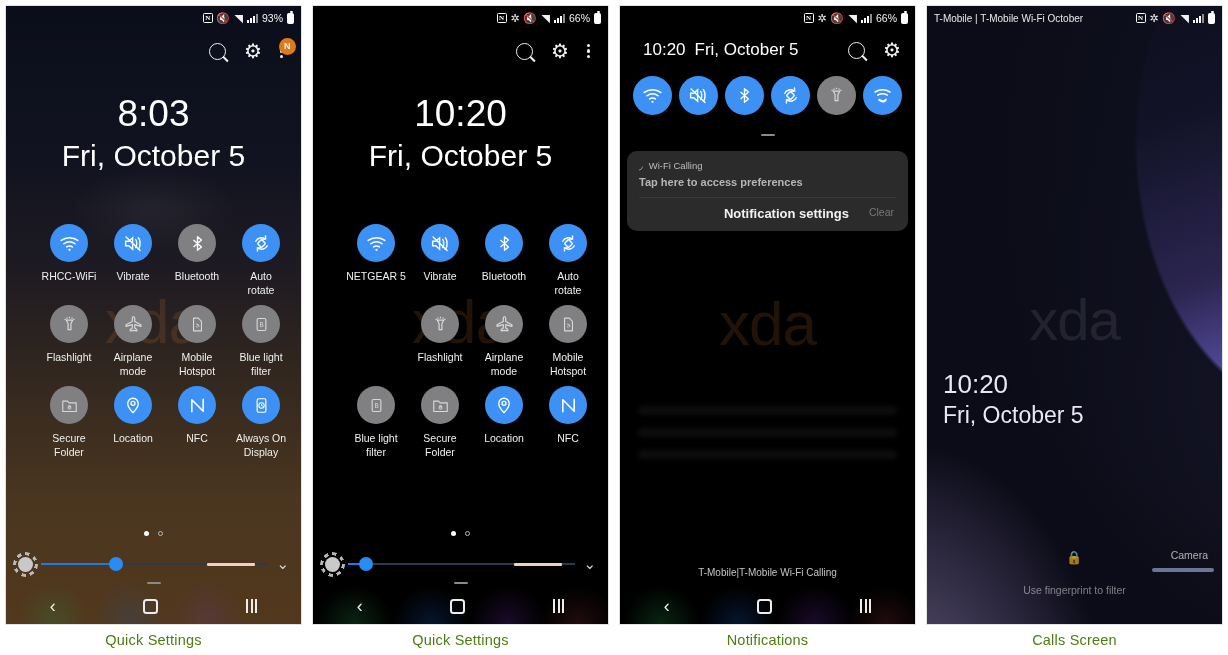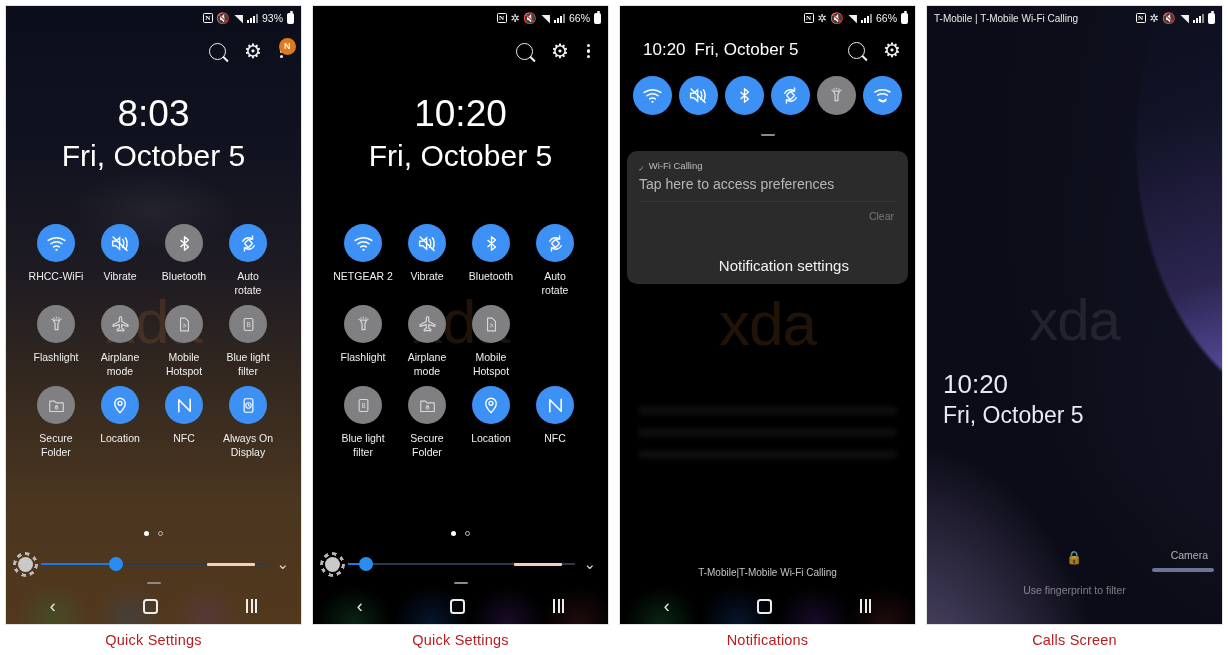--- a/index.html
+++ b/index.html
@@ -14,21 +14,21 @@
   .phone {
     position: relative;
     width: 297px; height: 620px;
     margin-top: 5px;
     overflow: hidden;
     border: 1px solid #e2e2e2;
   }
   .caption {
     flex: 1;
     display: flex; align-items: center; justify-content: center;
-    font-size: 14.5px; color: #b91c1c;
+    font-size: 14.5px; color: #4d7c0f;
     letter-spacing: .2px;
   }
 
   
   .statusbar {
     position: absolute; top: 0; left: 0; right: 0; height: 24px;
     display: flex; align-items: center; padding: 0 7px;
     font-size: 10.5px; color: #f2f2f2; z-index: 40;
   }
   .sb-left { flex: 1; font-size: 10px; color: #e9e9e9; white-space: nowrap; overflow: hidden;}
@@ -96,21 +96,21 @@
     font-weight:bold;
   }
 
   
   .qs-clock { position:absolute; top:86px; left:0; right:0; text-align:center; z-index:20; color:#fff; font-weight:300;}
   .qs-clock .t { font-size:37px; line-height:44px; }
   .qs-clock .d { font-size:30px; line-height:40px; }
 
   
   .tiles { position:absolute; left:0; right:0; z-index:20; }
-  .tile-row { display:flex; justify-content:flex-start; padding:0 18px; margin-bottom:8px; }
+  .tile-row { display:flex; justify-content:flex-end; padding:0 8px; margin-bottom:8px; }
   .tile { width:64px; display:flex; flex-direction:column; align-items:center; cursor:default;}
   .tcirc {
     width:38px; height:38px; border-radius:50%;
     display:flex; align-items:center; justify-content:center;
     color:#fff; font-size:18px;
   }
   .tcirc.on { background:#3d91f5; }
   .tcirc.off { background:#808083; }
   .tlabel { margin-top:8px; font-size:10.5px; color:#f0f0f0; text-align:center; line-height:13.5px; }
 
@@ -158,23 +158,23 @@
   .n-icons { display:flex; align-items:center; gap:18px; }
   .n-tiles { position:absolute; top:70px; left:0; right:0; display:flex; justify-content:space-between; padding:0 13px; z-index:20;}
   .n-tile { width:39px; height:39px; border-radius:50%; display:flex; align-items:center; justify-content:center; color:#fff; font-size:18px;}
   .n-tile.on { background:#3d91f5; } .n-tile.off { background:#808083; }
   .n-card {
     position:absolute; top:145px; left:7px; right:7px; border-radius:10px;
     background:#2b2b2b; z-index:20; padding:9px 12px 0 12px; overflow:hidden;
   }
   .nc-app { display:flex; align-items:center; gap:6px; font-size:9.5px; color:#bdbdbd; }
   .nc-title { margin-top:6px; font-size:13px; color:#fff; font-weight:bold;}
-  .nc-sub { margin-top:5px; font-size:14px; color:#b6b6b6;}
+  .nc-sub { margin-top:5px; font-size:11px; color:#b6b6b6;font-weight:bold;}
   .nc-actions { margin-top:9px; display:flex; justify-content:flex-end; gap:20px; padding:8px 2px 10px 0; border-top:1px solid rgba(255,255,255,.07);}
-  .nc-a1 { font-size:15px; color:#f2f2f2; font-weight:normal;margin-top:47px;}
+  .nc-a1 { font-size:13px; color:#f2f2f2; font-weight:bold;}
   .nc-a2 { font-size:10.5px; color:#787878;}
   .carrier-txt { position:absolute; left:0; right:0; bottom:46px; text-align:center; font-size:10px; color:#c4c4c4; z-index:20;}
 
   
   .bg-lock { position:absolute; inset:0; background:linear-gradient(160deg,#0a0b16 0%,#121327 28%,#2b2550 52%,#6d62c8 74%,#a99ad9 90%,#b8a7dd 100%); }
   .lock-arc {
     position:absolute; inset:0;
     background: radial-gradient(ellipse 360px 520px at 135% 22%, rgba(16,17,32,.0) 0 52%, rgba(14,15,28,.95) 53%, rgba(12,12,24,1) 100%);
   }
   .lock-arc2{
@@ -437,21 +437,21 @@
           <div class="tile-row">
             <div class="tile">
               <div class="tcirc on">
                 <svg viewBox="0 0 24 24" width="21" height="21" fill="none" stroke="#fff" stroke-width="1.7" stroke-linecap="round">
                   <path d="M2.5 8.5a16 16 0 0119 0"></path>
                   <path d="M5.6 12.3a11 11 0 0112.8 0"></path>
                   <path d="M8.7 15.9a6 6 0 016.6 0"></path>
                   <circle cx="12" cy="19.2" r="1.3" fill="#fff" stroke="none"></circle>
                 </svg>
               </div>
-              <div class="tlabel">NETGEAR 2</div>
+              <div class="tlabel">NETGEAR 5</div>
             </div>
             <div class="tile">
               <div class="tcirc on">
                 <svg viewBox="0 0 24 24" width="21" height="21" fill="none" stroke="#fff" stroke-width="1.6" stroke-linecap="round">
                   <path d="M3 9.5h3.5L11 5.5v13L6.5 14.5H3z"></path>
                   <path d="M14.5 7.5c1.6 1.4 1.6 7.6 0 9"></path>
                   <path d="M17.5 5.5c2.6 2.2 2.6 10.8 0 13"></path>
                   <path d="M3.5 4.5l16 15.5" stroke-width="1.6"></path>
                 </svg>
               </div>
@@ -690,21 +690,21 @@
   </div>
 
   <div class="col">
     <div class="phone">
       <div class="bg-lock"></div>
       <div class="lock-arc"></div>
       <div class="lock-arc2"></div>
       <div class="wm-lock">xda</div>
 
       <div class="statusbar">
-        <div class="sb-left">T-Mobile | T-Mobile Wi-Fi Calling</div>
+        <div class="sb-left">T-Mobile | T-Mobile Wi-Fi October</div>
         <div class="sb-right">
           <span class="ico-nfc">N</span>
           <span class="sb-ico ico-bt">✲</span>
           <span class="sb-ico ico-mute">🔇</span>
           <span class="sb-ico ico-wifi">◥</span>
           <span class="ico-sig">
               <i></i>
               <i></i>
               <i></i>
               <i></i>

